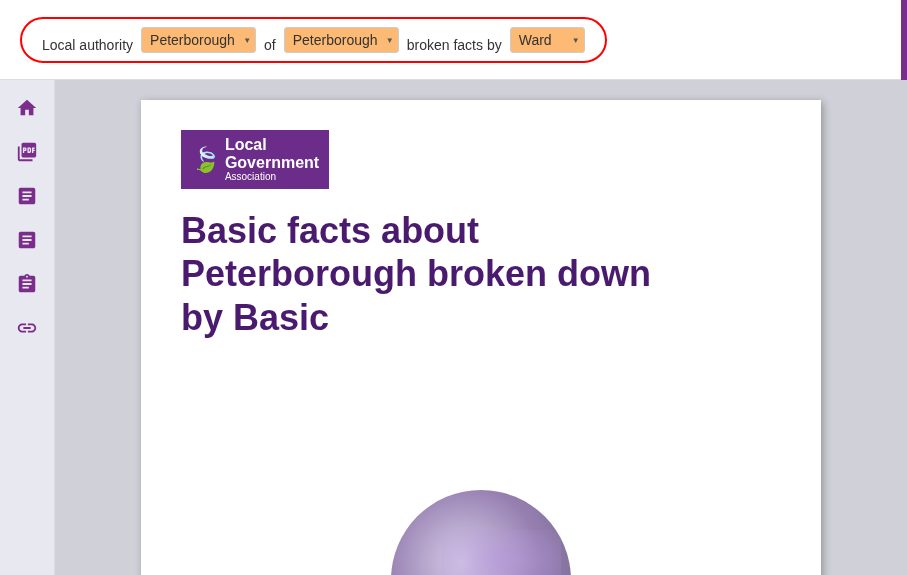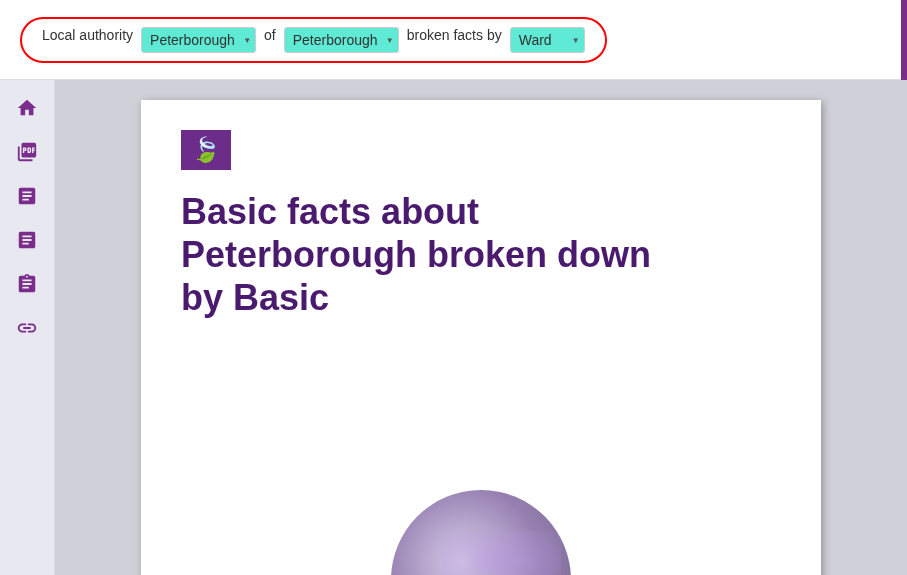--- a/index.html
+++ b/index.html
@@ -19,39 +19,39 @@
       height: 80px;
       display: flex;
       align-items: center;
       padding: 0 20px;
       position: relative;
       z-index: 10;
     }
 
     .toolbar-inner {
       display: flex;
-      align-items: flex-start;
+      align-items: flex-end;
       gap: 8px;
       border: 2.5px solid red;
       border-radius: 40px;
       padding: 8px 20px;
     }
 
     .toolbar-label {
       font-size: 14px;
       color: #333;
     }
 
     .toolbar-select {
       border: 1px solid #ccc;
       border-radius: 3px;
       padding: 4px 8px;
       font-size: 14px;
       color: #333;
-      background: #5eead4;
+      background: #fdba74;
       cursor: pointer;
       appearance: none;
       -webkit-appearance: none;
       padding-right: 20px;
       position: relative;
     }
 
     .select-wrapper {
       position: relative;
       display: inline-block;
@@ -287,20 +287,25 @@
     </div>
 
   </div>
 
   <div class="doc-area">
     <div class="document">
 
       <div class="lga-logo">
         <div class="lga-logo-box">
           <span class="lga-leaf">🍃</span>
+          <div class="lga-logo-text-block">
+            <span class="lga-local">Local</span>
+            <span class="lga-government">Government</span>
+            <span class="lga-association">Association</span>
+          </div>
         </div>
       </div>
 
       <div class="doc-title">
         <span>Basic facts about</span><br>
         <span>Peterborough broken down</span><br>
         <span>by Basic</span>
       </div>
 
       <div class="globe-placeholder">

